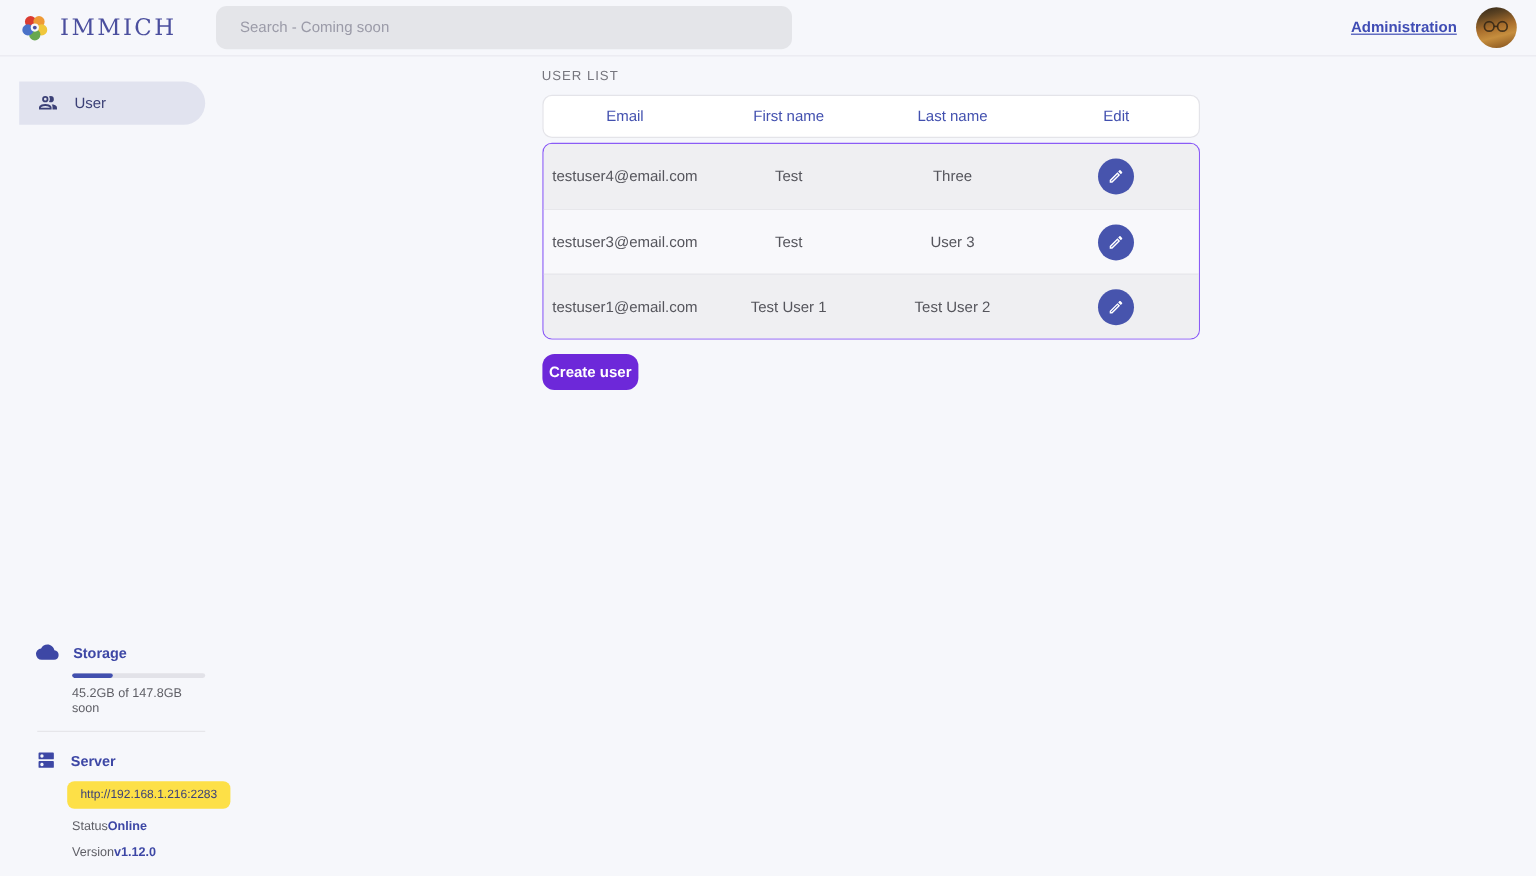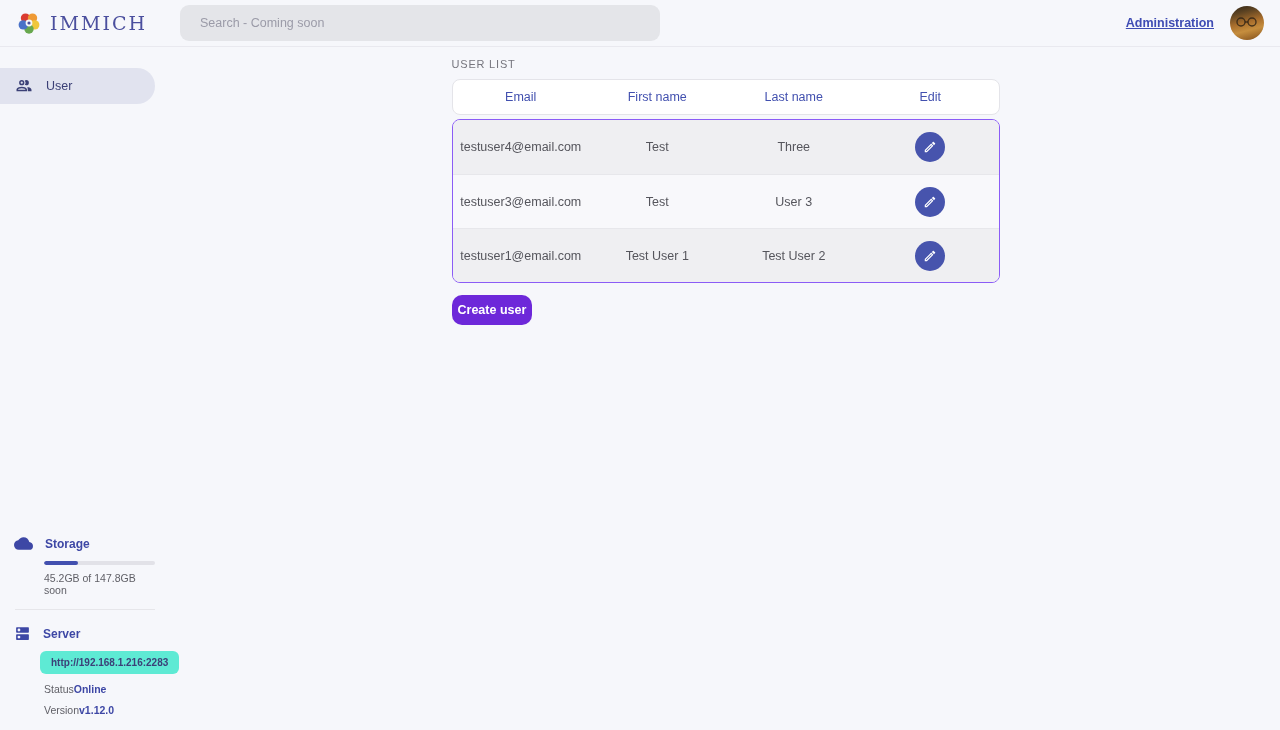--- a/index.html
+++ b/index.html
@@ -47,21 +47,21 @@
   .avatar {
     width: 34px; height: 34px; border-radius: 50%;
     background: linear-gradient(165deg, #2e2417 0%, #5d4322 22%, #a96e2c 48%, #c68e3e 68%, #9a6527 88%, #6b4a20 100%);
     position: relative; overflow: hidden; cursor: pointer;
   }
   .avatar svg { position: absolute; left: 4px; top: 11px; }
 
   
   .sidebar {
     position: absolute;
-    left: 0; top: 47px; bottom: 0;
+    left: 16px; top: 47px; bottom: 0;
     width: 171px;
     display: flex; flex-direction: column;
   }
   .nav-pill {
     margin-top: 21px;
     width: 155px; height: 36px;
     background: #e1e3ef;
     border-radius: 0 20px 20px 0;
     display: flex; align-items: center;
     padding-left: 15px; gap: 13px;
@@ -76,24 +76,24 @@
   .progress-track {
     margin-top: 8px; height: 4px; width: 111px;
     background: #e2e2e8; border-radius: 4px; overflow: hidden;
   }
   .progress-fill { height: 100%; background: #4250af; border-radius: 4px; }
   .usage-text { margin-top: 7px; font-size: 10.5px; color: #5f5f66; }
   .side-divider { border: none; border-top: 1px solid #e6e6ea; margin: 13px 0 15px 1px; width: 140px; }
   .url-pill {
     margin: 9px 0 0 26px;
     display: inline-block;
-    background: #5eead4;
+    background: #fde047;
     border-radius: 6px;
     padding: 6px 11px;
-    font-size: 10px; font-weight: bold; color: #3c4178;
+    font-size: 10px; font-weight: normal; color: #3c4178;
   }
   .kv-row {
     margin-left: 30px; margin-top: 9px;
     width: 111px;
     display: flex; justify-content: flex-start; align-items: baseline;
     font-size: 10.5px;
   }
   .kv-label { color: #5f5f66; }
   .kv-value { font-weight: bold; color: #3d47a5; }
 

